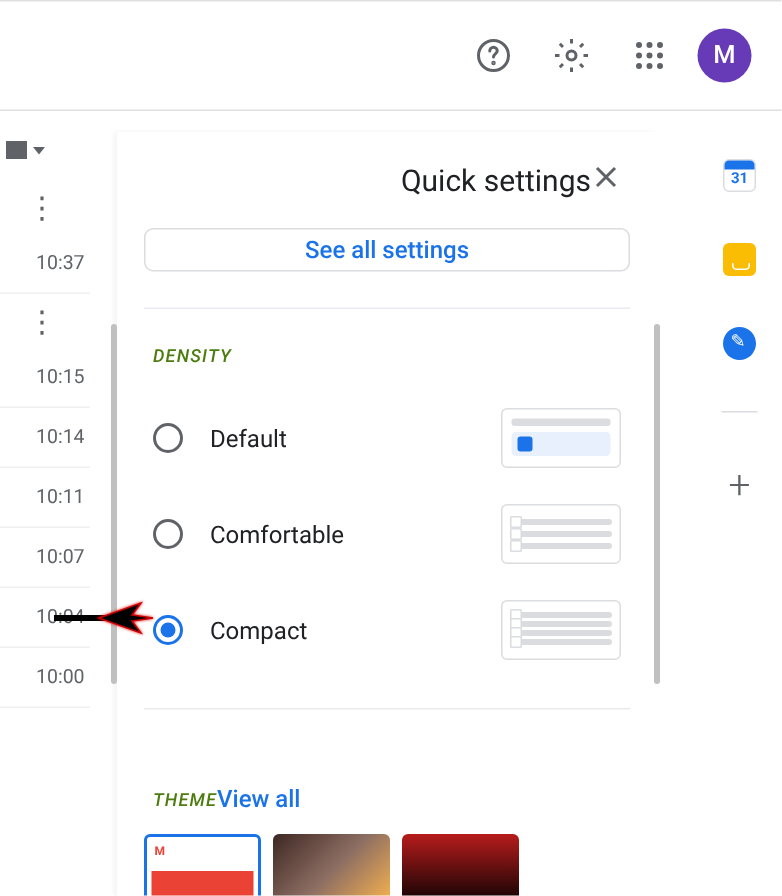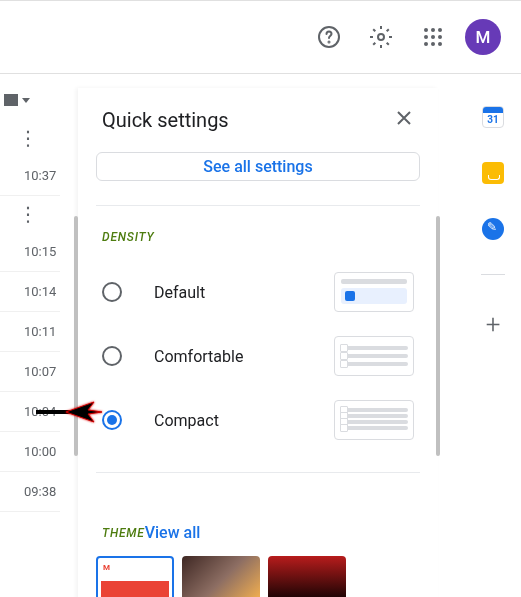--- a/index.html
+++ b/index.html
@@ -12,30 +12,30 @@
 .mail-list { position: absolute; left: 0; top: 88px; width: 60px; }
 .row-top { display: flex; align-items: center; gap: 4px; padding: 6px 4px 14px; }
 .row-top .sq { width: 14px; height: 12px; background: #5f6368; }
 .row-top .tri { width: 0; height: 0; border-left: 4px solid transparent; border-right: 4px solid transparent; border-top: 5px solid #5f6368; }
 .kebab { color: #5f6368; font-size: 20px; padding: 8px 0 8px 18px; line-height: 1; }
 .time { color: #5f6368; font-size: 13px; text-align: right; padding: 12px 24px; border-bottom: 1px solid #f0f0f0; }
 
 .panel { position: absolute; left: 78px; top: 88px; width: 360px; background: #fff; box-shadow: -2px 0 4px rgba(0,0,0,0.05); }
 .panel-scroll { position: absolute; left: -4px; top: 128px; width: 4px; height: 240px; background: #c0c0c0; border-radius: 2px; }
 .panel-scroll-r { position: absolute; right: -2px; top: 128px; width: 4px; height: 240px; background: #c0c0c0; border-radius: 2px; }
-.panel-head { display: flex; align-items: center; justify-content: space-between; padding: 20px 24px; }
+.panel-head { display: flex; align-items: center; justify-content: flex-end; padding: 20px 24px; }
 .panel-title { font-size: 20px; color: #202124; font-weight: 400; }
 .close { color: #5f6368; }
 
 .see-all { margin: 0 18px 24px; border: 1px solid #dadce0; border-radius: 6px; text-align: center; padding: 4px 0; color: #1a73e8; font-size: 16px; font-weight: 500; }
 
 .section-label { font-size: 12px; color: #4d7c0f; letter-spacing: 0.8px; font-weight: 500; padding: 0 24px 16px; font-style: italic; }
 .divider { border-top: 1px solid #e8eaed; margin: 0 18px 24px; }
 
-.density-row { display: flex; align-items: center; padding: 12px 24px; gap: 32px; }
+.density-row { display: flex; align-items: center; padding: 12px 24px; gap: 18px; }
 .radio { width: 20px; height: 20px; border: 2px solid #5f6368; border-radius: 50%; display: flex; align-items: center; justify-content: center; flex-shrink: 0; }
 .radio.checked { border-color: #1a73e8; }
 .radio.checked::after { content: ''; width: 10px; height: 10px; background: #1a73e8; border-radius: 50%; }
 .density-label { font-size: 16px; color: #202124; flex: 1; }
 .density-preview { width: 80px; height: 40px; border: 1px solid #dadce0; border-radius: 4px; position: relative; }
 .pv1 { padding: 6px; }
 .pv1 .b1 { height: 5px; background: #dadce0; border-radius: 2px; margin-bottom: 4px; }
 .pv1 .b2 { height: 16px; background: #e8f0fe; border-radius: 3px; display: flex; align-items: center; padding-left: 4px; }
 .pv1 .b2::before { content: ''; width: 10px; height: 10px; background: #1a73e8; border-radius: 2px; }
 .pv2, .pv3 { padding: 5px; }
@@ -109,21 +109,20 @@
     </div>
   <div class="kebab">⋮</div>
   <div class="time">10:37</div>
   <div class="kebab">⋮</div>
   <div class="time">10:15</div>
   <div class="time">10:14</div>
   <div class="time">10:11</div>
   <div class="time">10:07</div>
   <div class="time">10:04</div>
   <div class="time">10:00</div>
-  <div class="time">09:38</div>
 </div>
 
 <div class="panel">
   <div class="panel-scroll"></div>
   <div class="panel-scroll-r"></div>
   <div class="panel-head">
     <div class="panel-title">Quick settings</div>
     <div class="close">
       <svg width="20" height="20" viewBox="0 0 20 20" stroke="currentColor" stroke-width="2">
           <path d="M4 4l12 12M16 4L4 16"></path>

